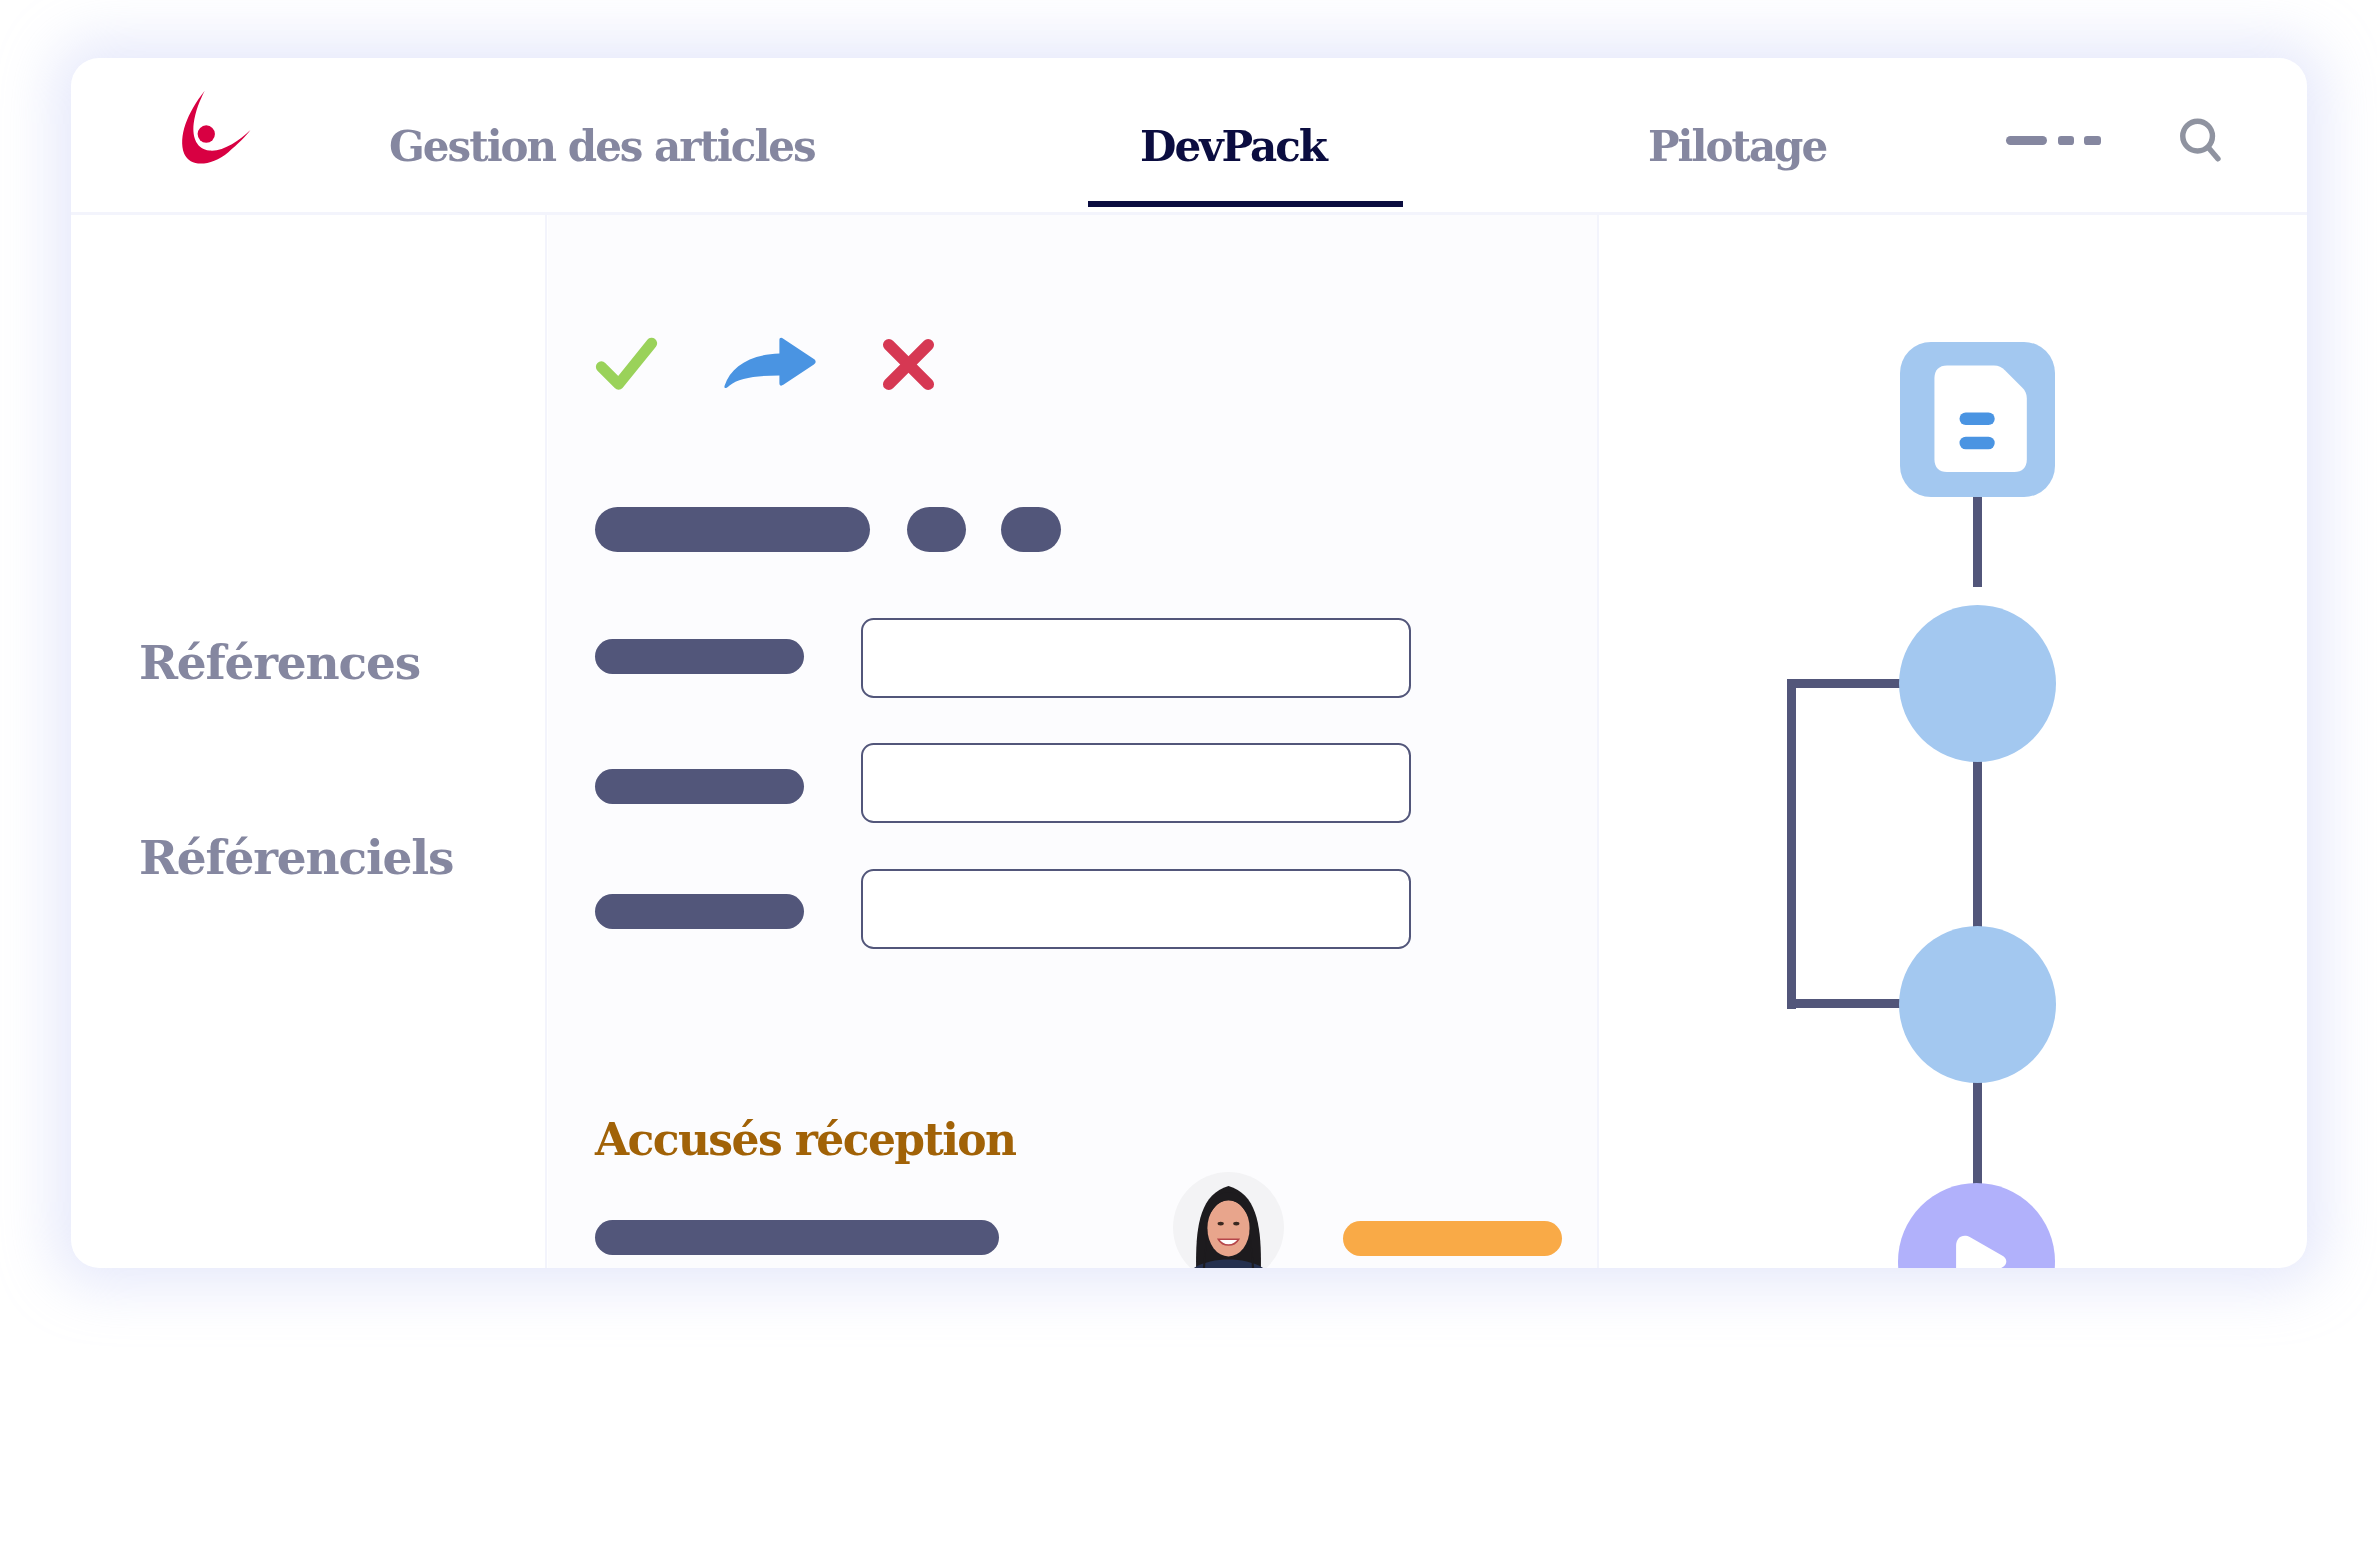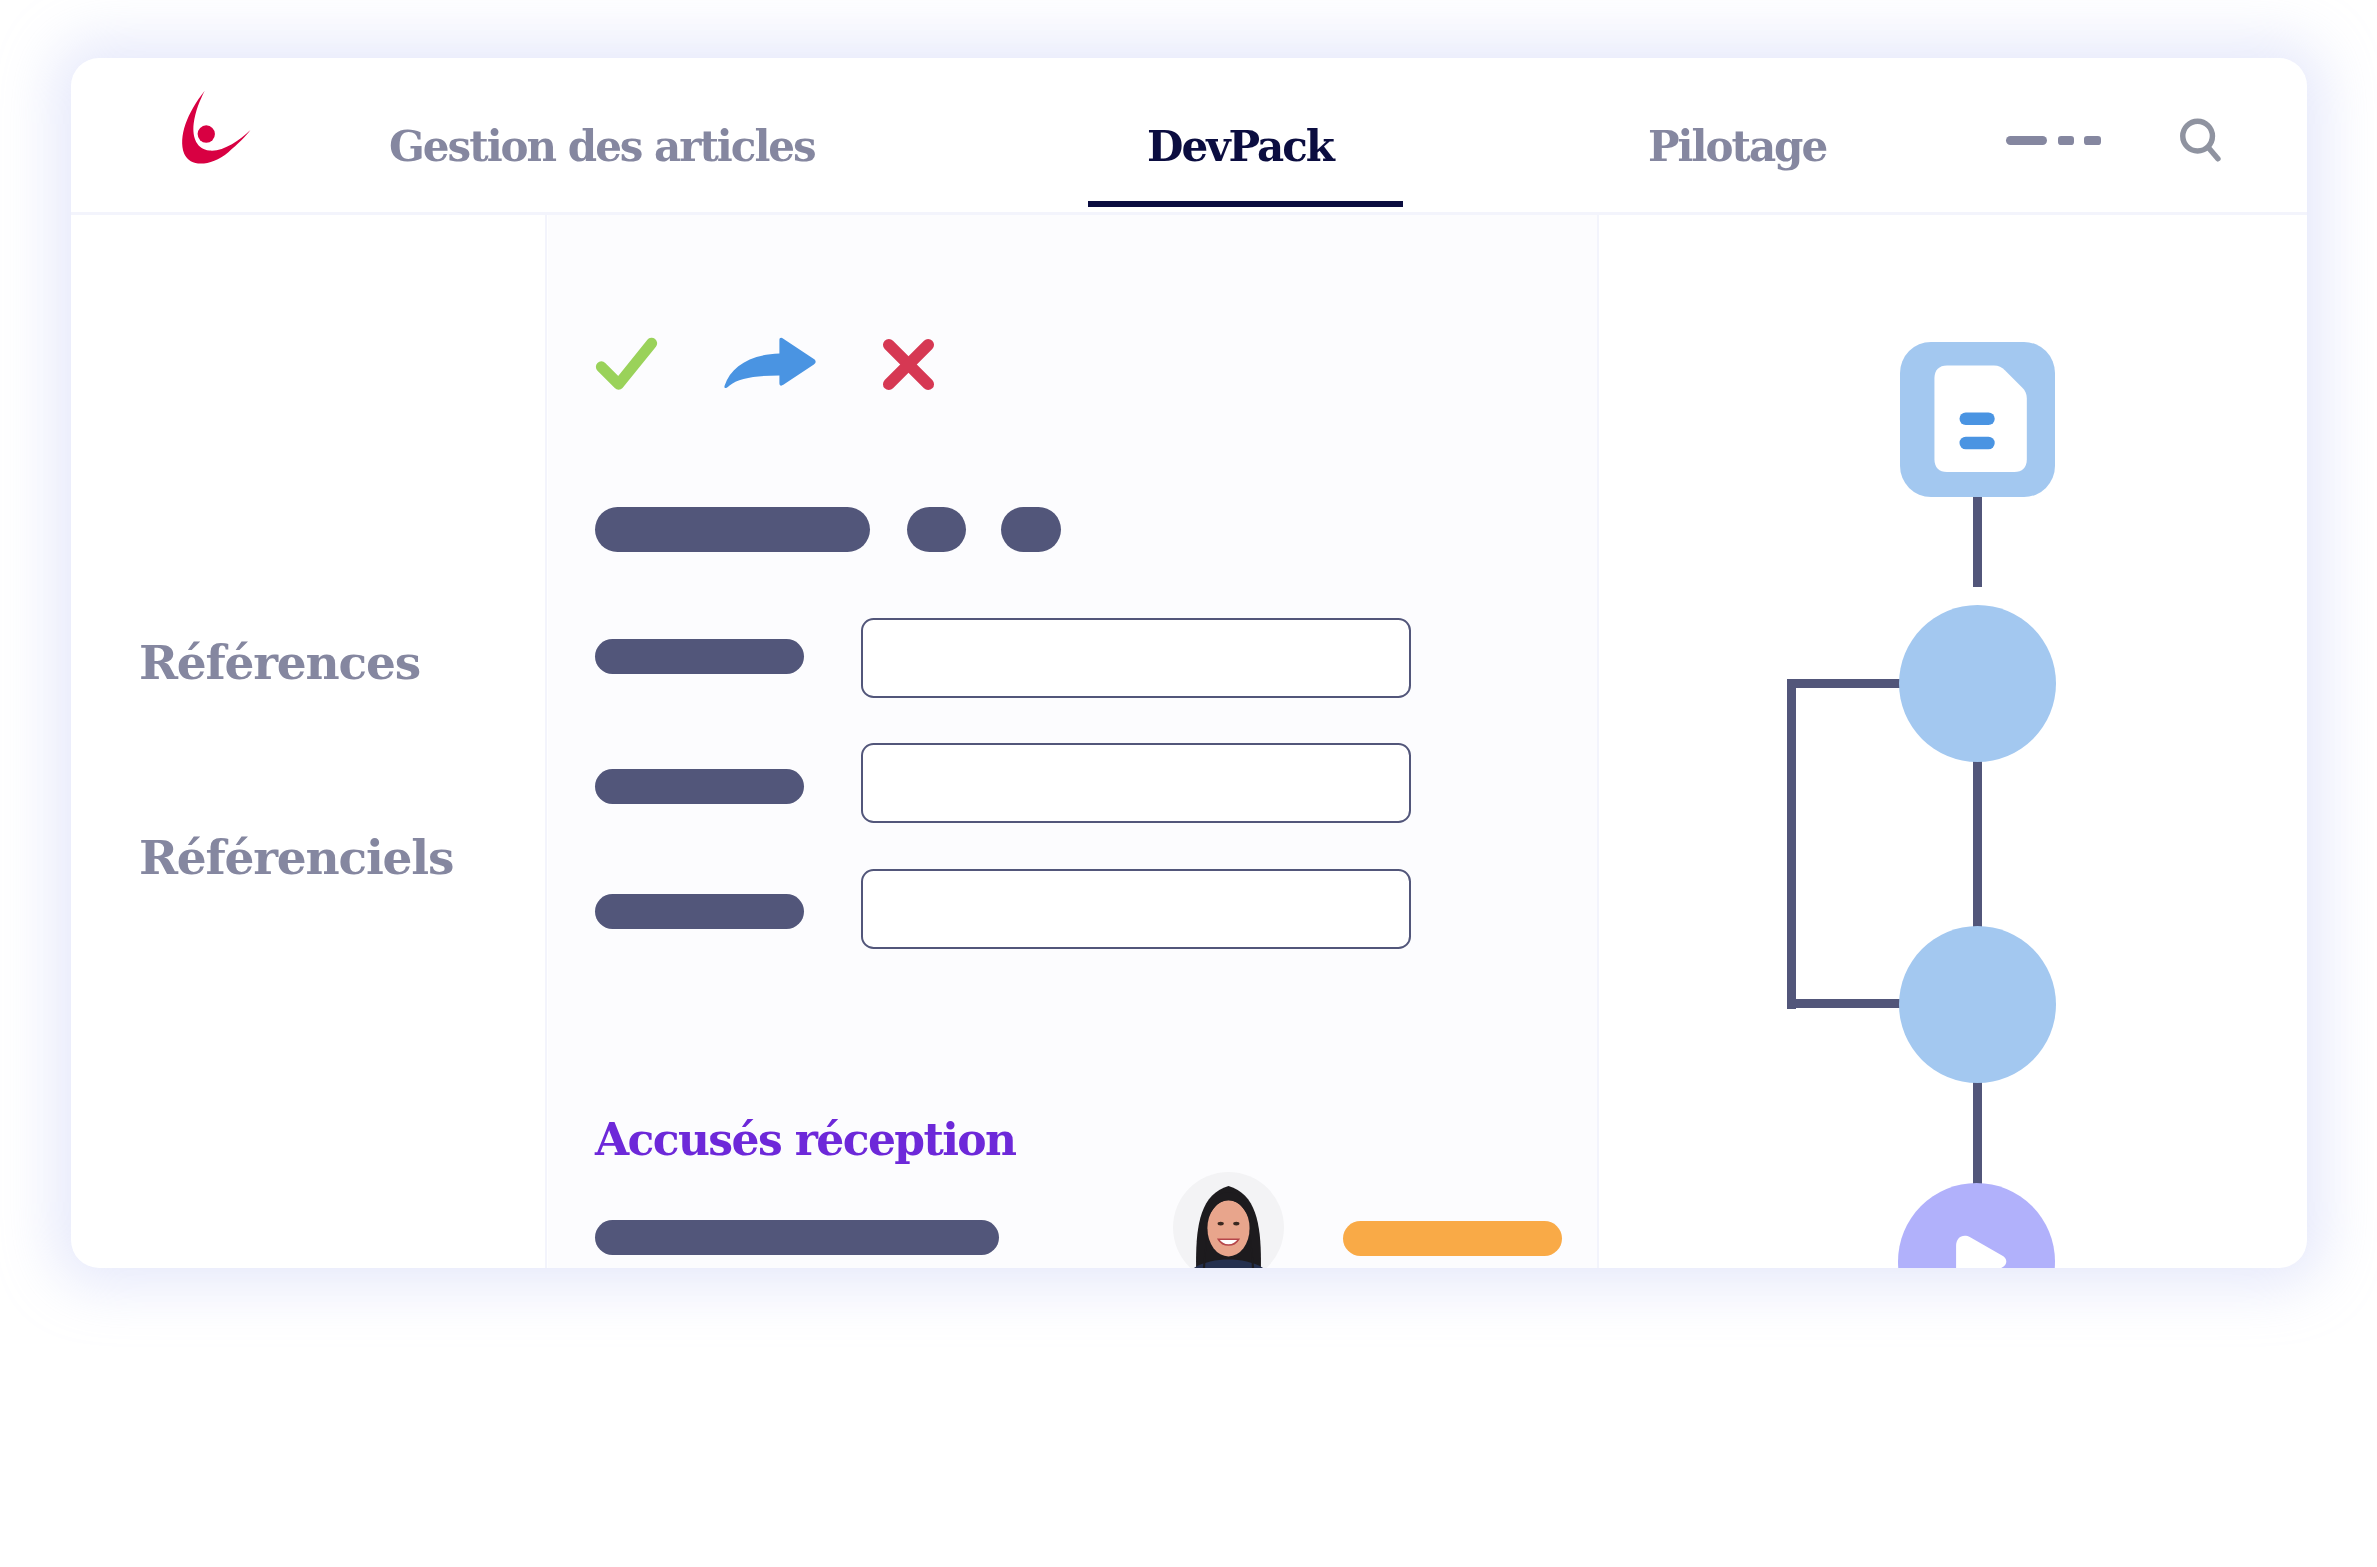--- a/index.html
+++ b/index.html
@@ -16,21 +16,21 @@
     overflow: hidden;
   }
   
   .header-divider { position: absolute; left: 0; top: 154px; width: 100%; height: 3.1px; background: #F3F4FC; }
   .nav-item {
     position: absolute; top: 57px; height: 63px; line-height: 63px;
     font-family: "DejaVu Serif", serif; font-weight: bold; font-size: 42px;
     color: #8587A0; white-space: nowrap; letter-spacing: -2px;
     transform-origin: left center; cursor: pointer;
   }
-  .nav-item.active { color: #0B0D40; margin-left: 7px; }
+  .nav-item.active { color: #0B0D40; }
   .nav-underline { position: absolute; left: 1017px; top: 143px; width: 315px; height: 6.3px; background: #0B0D40; }
   
   .col-divider-left { position: absolute; left: 474px; top: 157px; width: 2.4px; bottom: 0; background: #F3F4FC; }
   .mid-panel { position: absolute; left: 477px; top: 157px; width: 1050px; bottom: 0; background: #FCFCFE; }
   .col-divider-right { position: absolute; left: 1526px; top: 157px; width: 2.4px; bottom: 0; background: #F3F4FC; }
   
   .side-title {
     position: absolute; left: 68px; top: 317px; width: 393px;
     font-weight: bold; font-size: 47px; line-height: 49px; color: #0B0D40;
     letter-spacing: -1.2px;
@@ -40,21 +40,21 @@
     color: #8587A0; letter-spacing: -1.2px; cursor: pointer; white-space: nowrap;
   }
   
   .pill { position: absolute; background: #52567A; border-radius: 784px; }
   .input-box {
     position: absolute; left: 790px; width: 546px; height: 76px;
     background: #FFFFFF; border: 2.4px solid #52567A; border-radius: 12.6px;
   }
   .section-title {
     position: absolute; left: 524px; top: 1054px; font-weight: bold; font-size: 44px;
-    line-height: 55px; color: #6d28d9; letter-spacing: -1.6px; white-space: nowrap;
+    line-height: 55px; color: #a16207; letter-spacing: -1.6px; white-space: nowrap;
   }
   .avatar {
     position: absolute; width: 111px; height: 111px; border-radius: 50%; overflow: hidden;
   }
   .status-pill { position: absolute; border-radius: 784px; }
   
   .flow-line { position: absolute; background: #52567A; }
   .flow-node { position: absolute; border-radius: 50%; }
 </style>
 </head>

